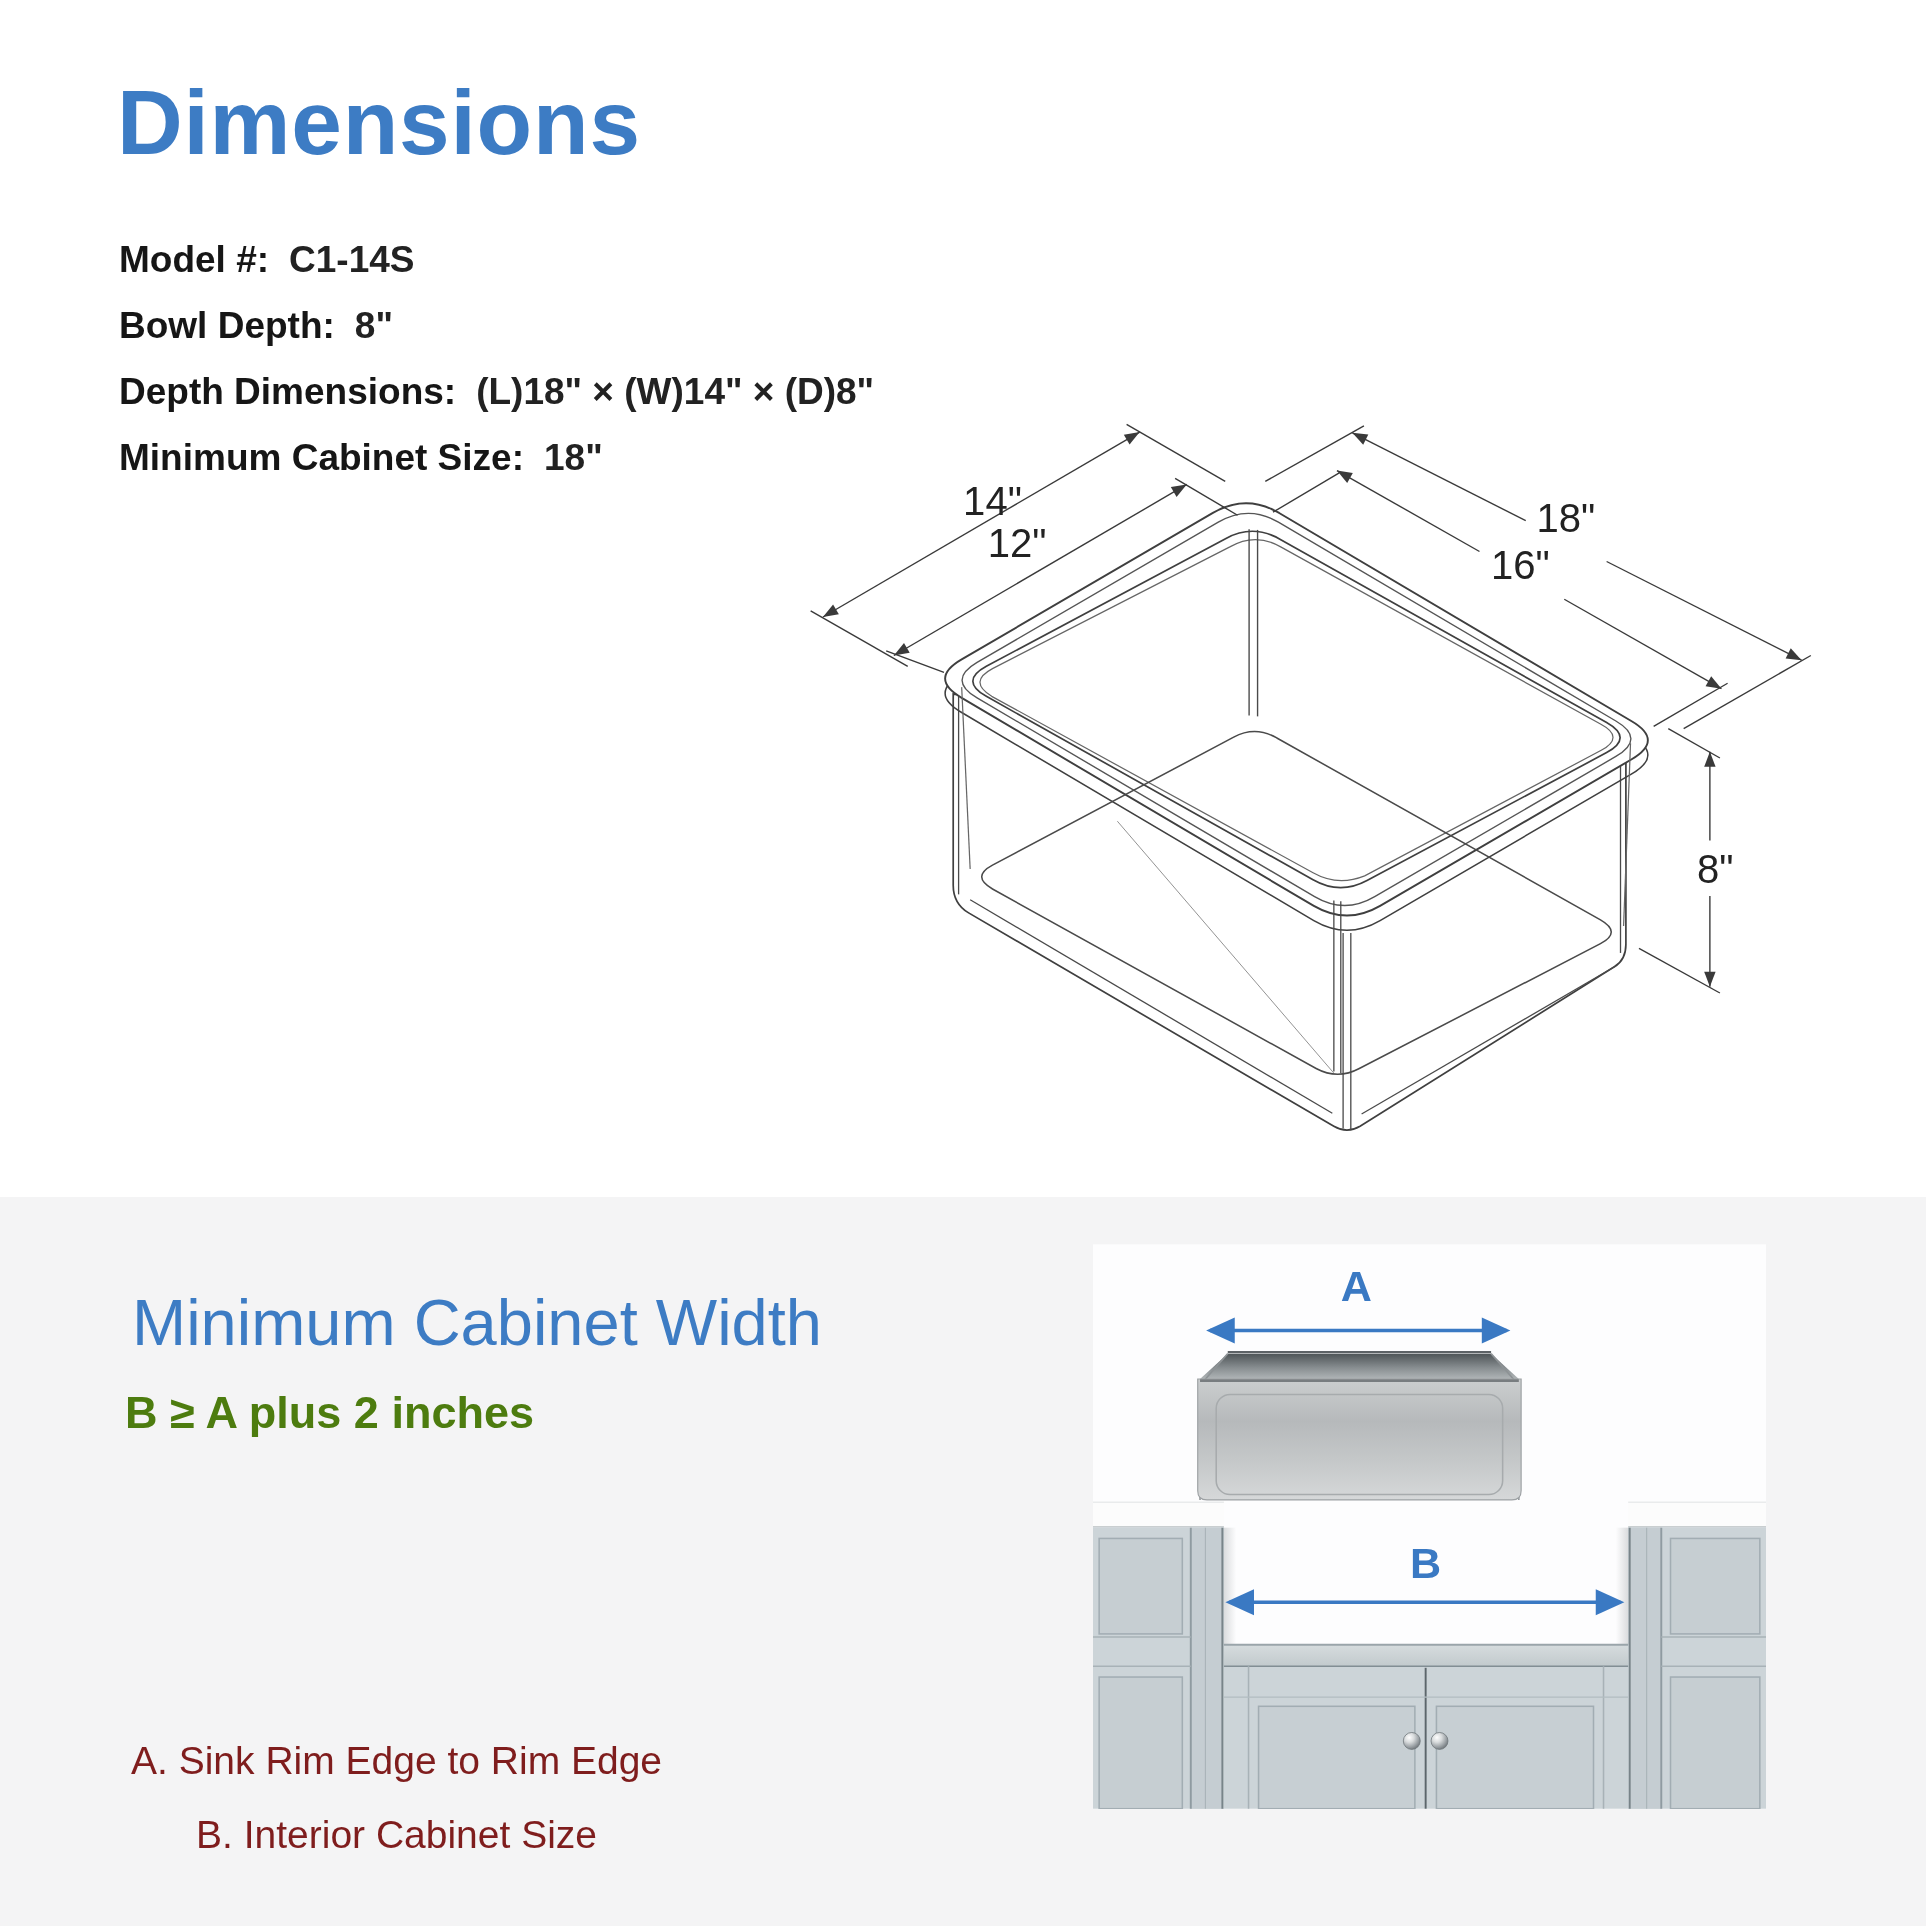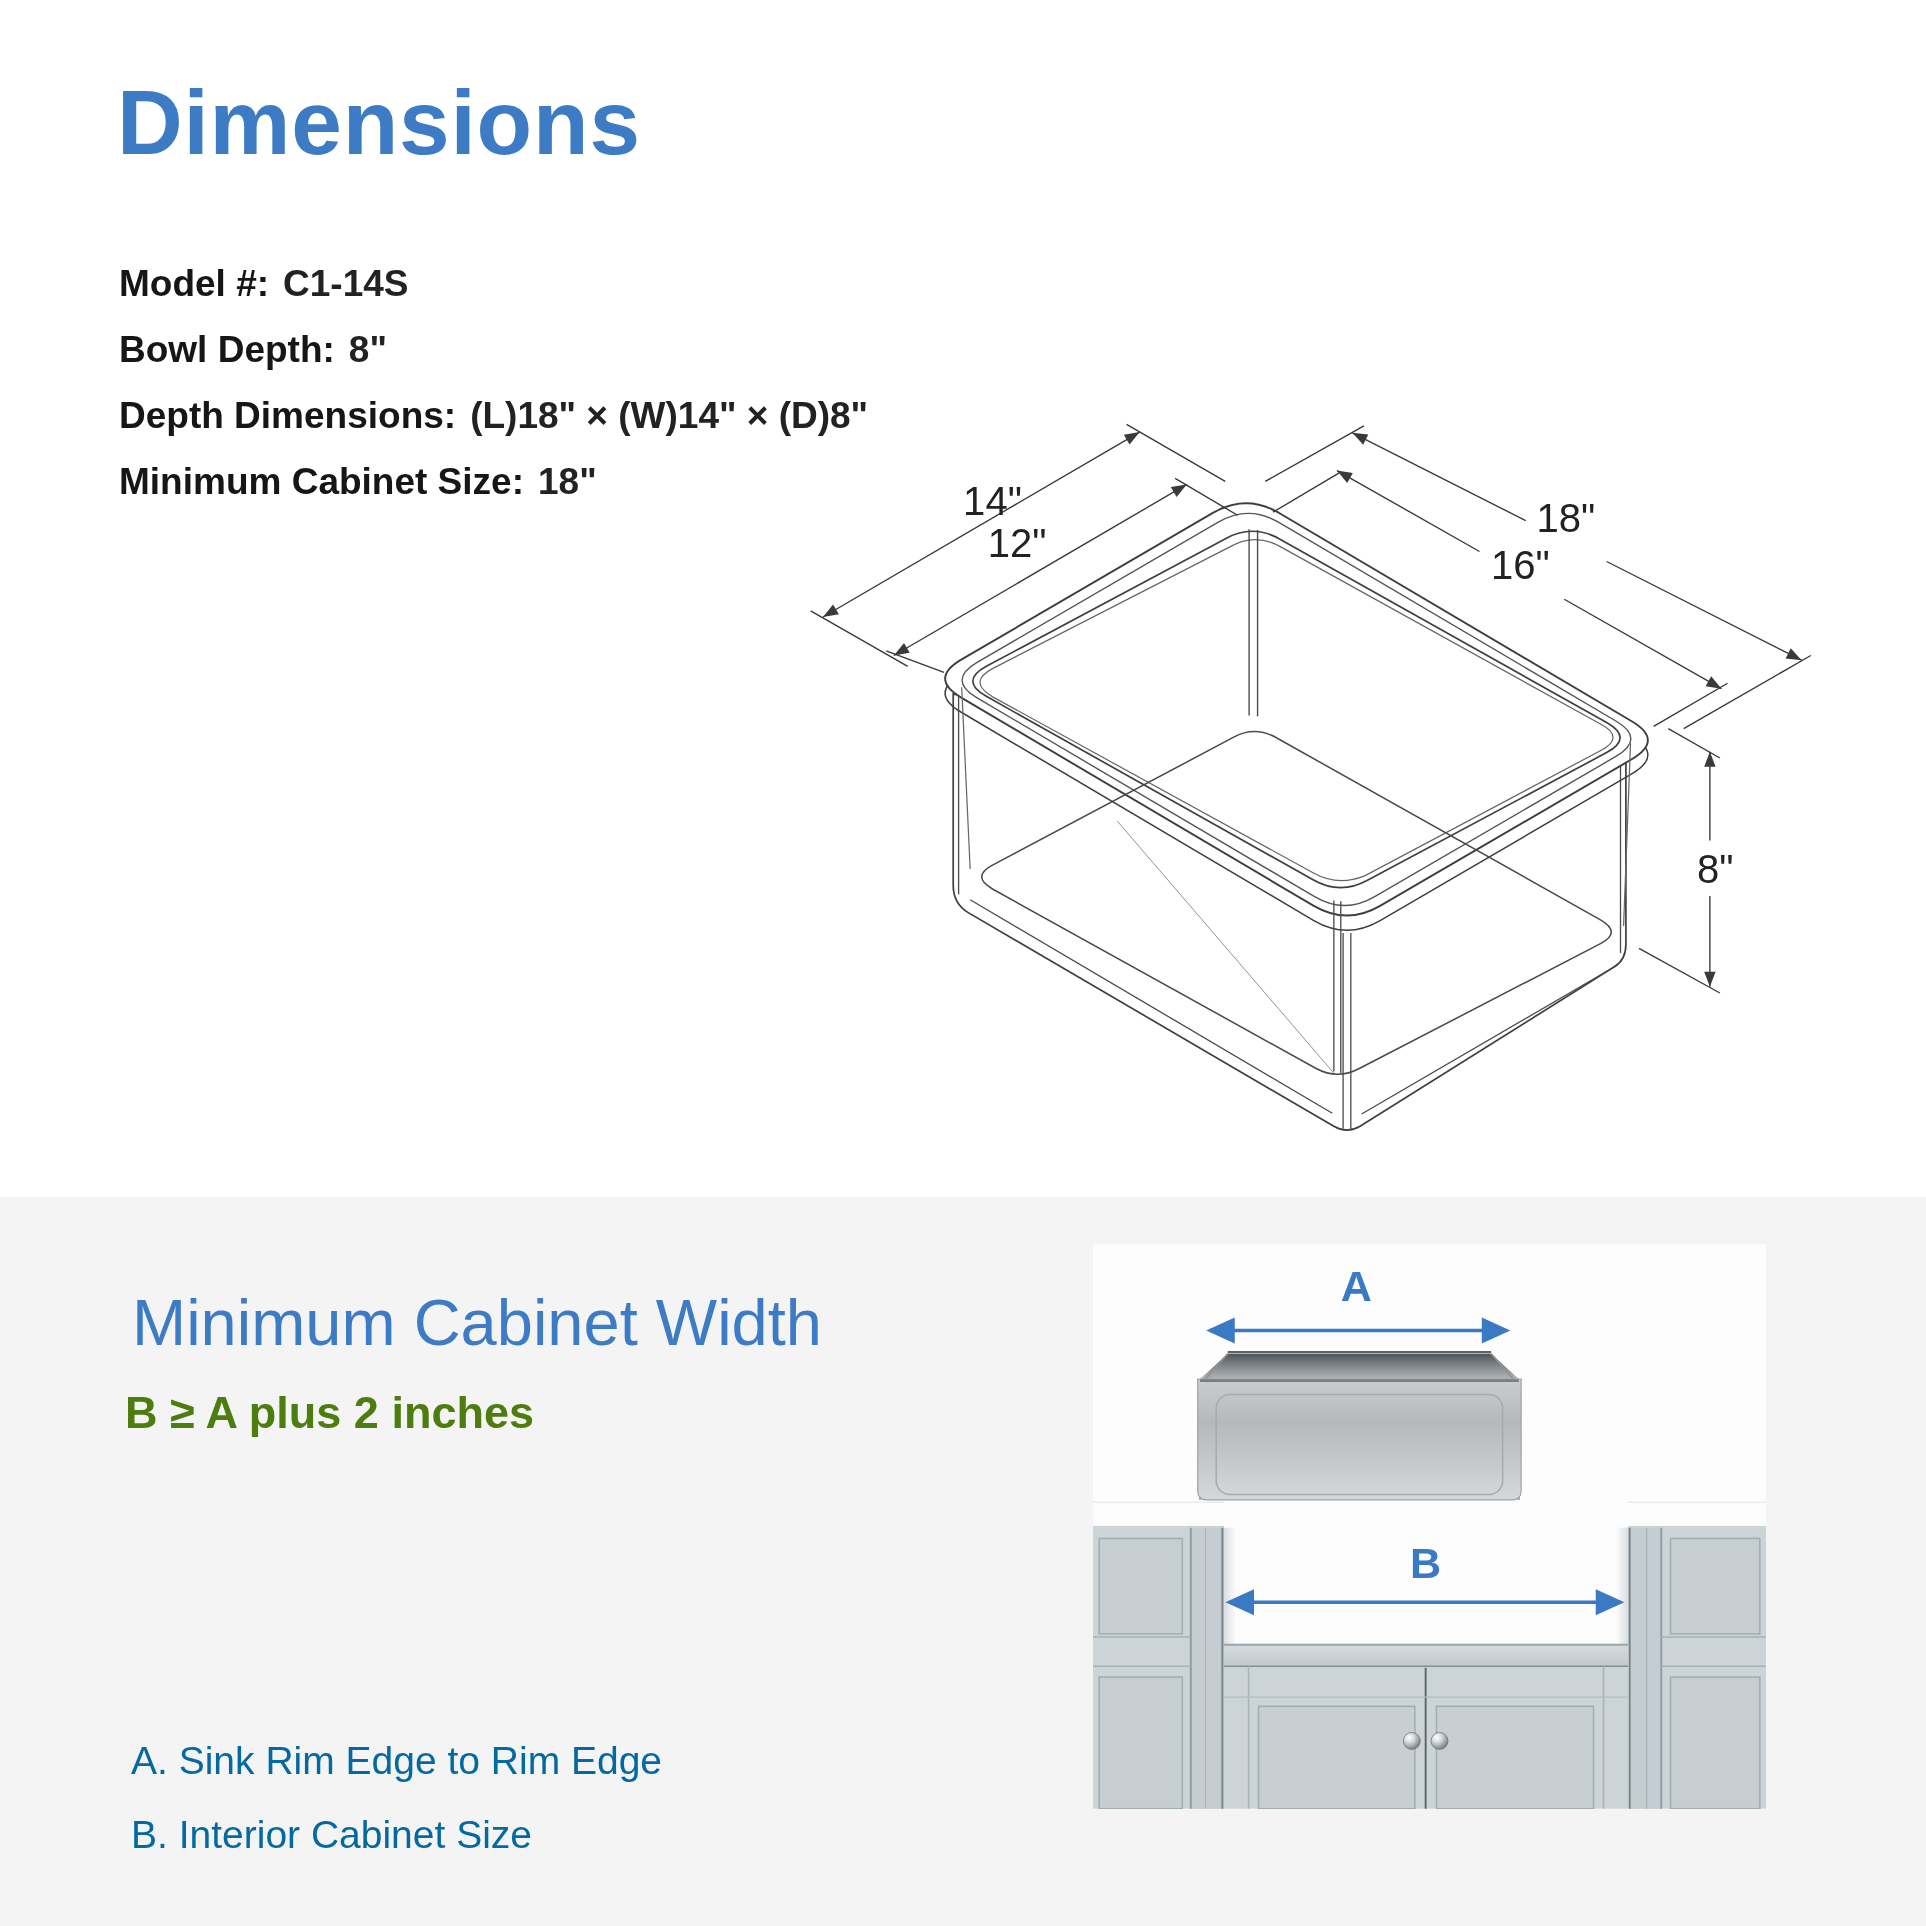--- a/index.html
+++ b/index.html
@@ -4,29 +4,29 @@
 <style>
   html,body{margin:0;padding:0;background:#ffffff;}
   #page{position:relative;width:1926px;height:1926px;background:#ffffff;overflow:hidden;
         font-family:"Liberation Sans","DejaVu Sans",sans-serif;color:#1a1a1a;padding-left:16px;}
   .abs{position:absolute;}
 
   
   #main-title{left:117px;top:71px;font-size:91px;font-weight:600;letter-spacing:0.8px;}
   .blue{color:#3d7cc4;}
   #spec-list{left:119px;top:239px;}
-  .spec-row{display:flex;align-items:flex-end;gap:14px;height:66px;font-size:37px;}
+  .spec-row{display:flex;align-items:flex-start;gap:20px;height:66px;font-size:37px;}
   .spec-label{font-weight:700;color:#161616;}
   .spec-value{font-weight:700;color:#222;}
 
   
   #bottom-band{left:0;top:1197px;width:1926px;height:730px;background:#f4f4f5;}
   #bottom-title{left:123px;top:1285px;font-size:65px;font-weight:400;margin-left:9px;}
   #formula{left:125px;top:1387px;font-size:45px;font-weight:600;color:#4d7c0f;}
-  #legend{left:131px;top:1724px;font-size:39px;font-weight:400;color:#0369a1;line-height:74px;}
+  #legend{left:131px;top:1724px;font-size:39px;font-weight:400;color:#7f1d1d;line-height:74px;text-align:center;}
 
   svg text{font-family:"Liberation Sans","DejaVu Sans",sans-serif;}
   .dim-label{font-size:52px;fill:#222;}
   .photo-label{font-size:56px;font-weight:600;fill:#3a79c3;}
 </style>
 </head>
 <body>
 
 <div id="page">
 

